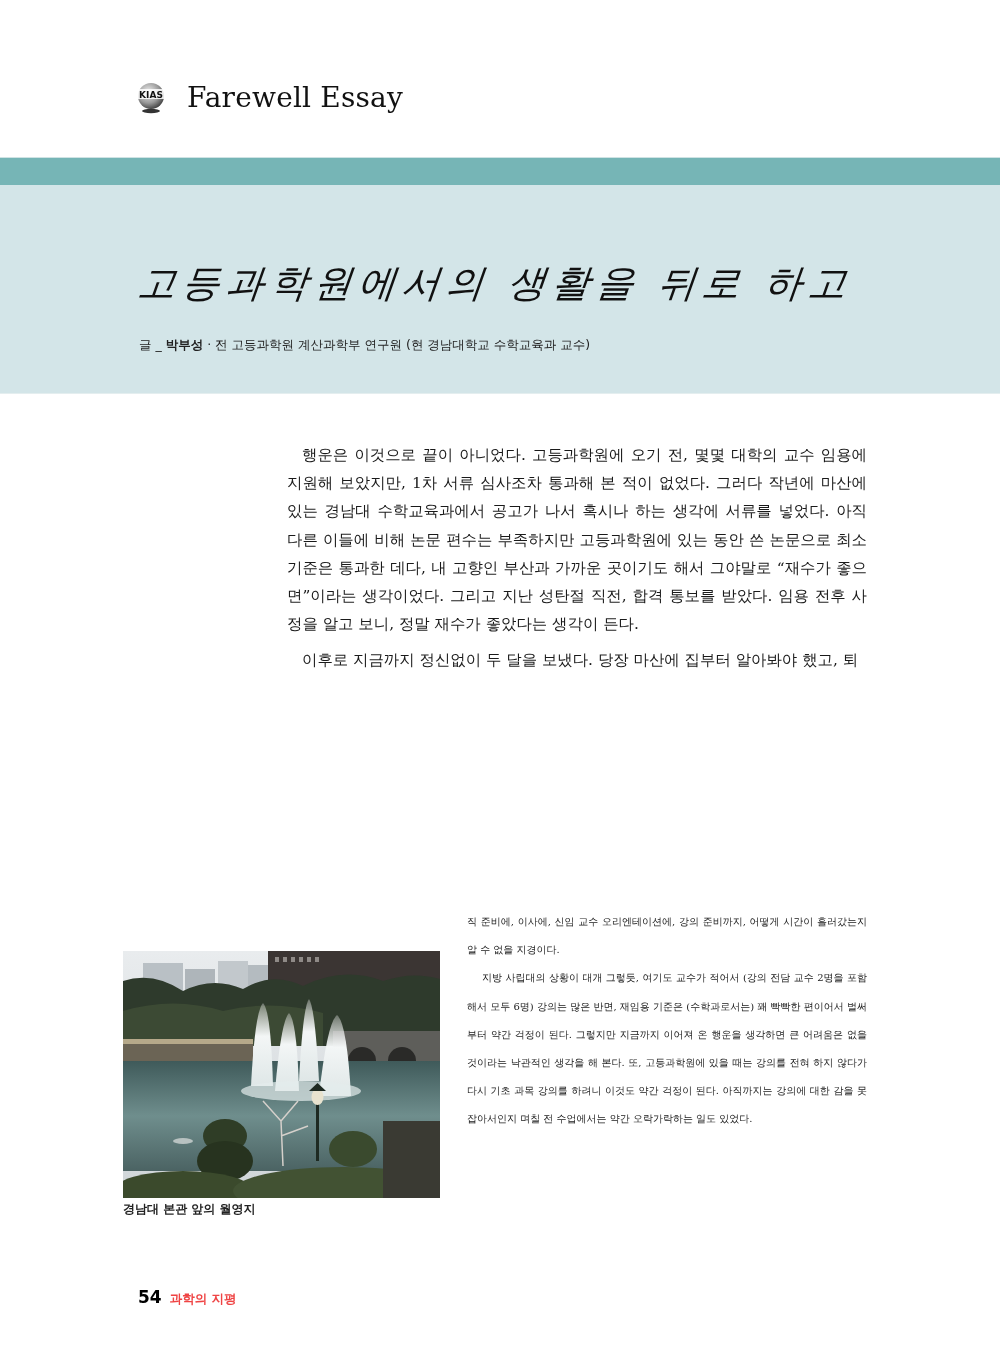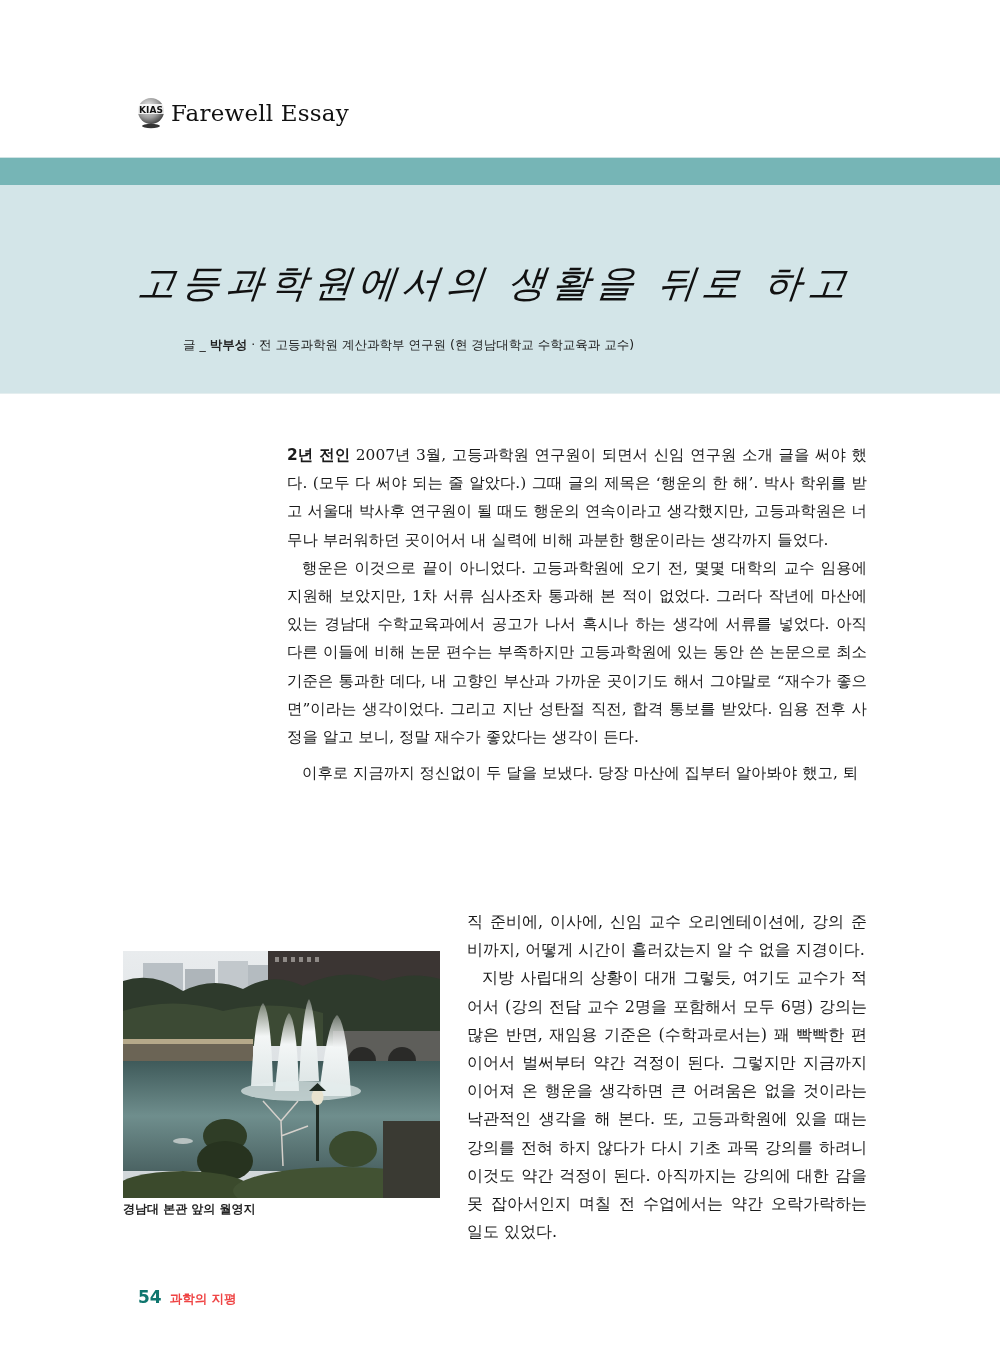--- a/index.html
+++ b/index.html
@@ -3,79 +3,79 @@
   <meta charset="utf-8">
   <style>
     html, body { margin: 0; padding: 0; }
     body {
       width: 1000px; height: 1365px; position: relative; overflow: hidden;
       background: #ffffff;
       font-family: "DejaVu Serif", "Liberation Serif", serif;
       color: #1c1c1c;
     }
     .header {
-      position: absolute; left: 135px; top: 96px; height: 34px;
-      display: flex; align-items: center; gap: 4px;
+      position: absolute; left: 135px; top: 81px; height: 34px;
+      display: flex; align-items: center; gap: 20px;
     }
     .logo { width: 32px; height: 34px; position: relative; }
     .logo svg { display: block; }
     .section-label {
-      font-family: "DejaVu Serif", serif; font-size: 23px; color: #111;
+      font-family: "DejaVu Serif", serif; font-size: 28px; color: #111;
       letter-spacing: 0.2px; line-height: 34px;
     }
     .teal-band {
       position: absolute; left: 0; top: 157px; width: 1000px; height: 27px;
       background: #76b5b6;
       border-top: 1px solid #cfe3e4; border-bottom: 1px solid #cfe3e4;
     }
     .title-panel {
       position: absolute; left: 0; top: 185px; width: 1000px; height: 208px;
       background: #d3e5e8;
       border-bottom: 1px solid #e4eeef;
     }
     .essay-title {
       position: absolute; left: 138px; top: 258px;
       font-family: "DejaVu Sans", sans-serif; font-size: 38px; font-weight: 300;
       letter-spacing: 6px; color: #111; transform: skewX(-6deg);
       font-style: italic;
     }
     .byline {
       position: absolute; left: 139px; top: 337px;
-      font-family: "DejaVu Sans", sans-serif; font-size: 12.5px; color: #222; margin-left: 44px;
+      font-family: "DejaVu Sans", sans-serif; font-size: 12.5px; color: #222;
     }
     .byline b { font-weight: bold; }
     .body-text {
       position: absolute; left: 287px; top: 441px; width: 580px;
       font-size: 15.4px; line-height: 28.2px; color: #1a1a1a;
       text-align: justify;
     }
     .body-text p { margin: 0; text-indent: 15px; }
     .body-text p.first { text-indent: 0; }
     .lead { font-family: "DejaVu Sans", sans-serif; font-weight: bold; }
     .narrow-col {
       position: absolute; left: 467px; top: 908px; width: 400px;
-      font-size: 16px; line-height: 28.2px; color: #1a1a1a;
+      font-size: 10px; line-height: 28.2px; color: #1a1a1a;
       text-align: justify;
     }
     .narrow-col p { margin: 0; }
     .narrow-col p.indent { text-indent: 15px; }
     .photo {
       position: absolute; left: 123px; top: 951px; width: 317px; height: 247px;
       overflow: hidden; background: #4a5a55;
     }
     .caption {
       position: absolute; left: 123px; top: 1201px;
       font-family: "DejaVu Sans", sans-serif; font-size: 12px; font-weight: bold; color: #222;
     }
     .footer {
       position: absolute; left: 138px; top: 1287px;
       display: flex; align-items: baseline; gap: 8px;
       font-family: "DejaVu Sans", sans-serif;
     }
-    .page-num { font-size: 17px; font-weight: bold; color: #0f766e; }
+    .page-num { font-size: 17px; font-weight: bold; color: #000000; }
     .mag-name { font-size: 12.5px; font-weight: bold; color: #ef4444; }
   </style>
 </head>
 <body>
 
 <div class="header">
   <div class="logo">
     <svg width="32" height="34" viewBox="0 0 32 34">
       <defs>
         <radialGradient id="g" cx="40%" cy="35%" r="70%">
@@ -96,21 +96,20 @@
 <div class="teal-band"></div>
 <div class="title-panel"></div>
 
 <h1 class="essay-title" style="margin:0;">고등과학원에서의 생활을 뒤로 하고</h1>
 
 <div class="byline">
   <span>글 _ </span><b>박부성</b><span> · 전 고등과학원 계산과학부 연구원 (현 경남대학교 수학교육과 교수)</span>
 </div>
 
 <div class="body-text">
-  <p class="first"><span class="lead">2년 전인</span><span> 2007년 3월, 고등과학원 연구원이 되면서 신임 연구원 소개 글을 써야 했다. (모두 다 써야 되는 줄 알았다.) 그때 글의 제목은 ‘행운의 한 해’. 박사 학위를 받고 서울대 박사후 연구원이 될 때도 행운의 연속이라고 생각했지만, 고등과학원은 너무나 부러워하던 곳이어서 내 실력에 비해 과분한 행운이라는 생각까지 들었다.</span></p>
   <p>행운은 이것으로 끝이 아니었다. 고등과학원에 오기 전, 몇몇 대학의 교수 임용에 지원해 보았지만, 1차 서류 심사조차 통과해 본 적이 없었다. 그러다 작년에 마산에 있는 경남대 수학교육과에서 공고가 나서 혹시나 하는 생각에 서류를 넣었다. 아직 다른 이들에 비해 논문 편수는 부족하지만 고등과학원에 있는 동안 쓴 논문으로 최소 기준은 통과한 데다, 내 고향인 부산과 가까운 곳이기도 해서 그야말로 “재수가 좋으면”이라는 생각이었다. 그리고 지난 성탄절 직전, 합격 통보를 받았다. 임용 전후 사정을 알고 보니, 정말 재수가 좋았다는 생각이 든다.</p>
   <p style="text-align:left;margin-top:8px;">이후로 지금까지 정신없이 두 달을 보냈다. 당장 마산에 집부터 알아봐야 했고, 퇴</p>
 </div>
 
 <div class="narrow-col">
   <p>직 준비에, 이사에, 신임 교수 오리엔테이션에, 강의 준비까지, 어떻게 시간이 흘러갔는지 알 수 없을 지경이다.</p>
   <p class="indent">지방 사립대의 상황이 대개 그렇듯, 여기도 교수가 적어서 (강의 전담 교수 2명을 포함해서 모두 6명) 강의는 많은 반면, 재임용 기준은 (수학과로서는) 꽤 빡빡한 편이어서 벌써부터 약간 걱정이 된다. 그렇지만 지금까지 이어져 온 행운을 생각하면 큰 어려움은 없을 것이라는 낙관적인 생각을 해 본다. 또, 고등과학원에 있을 때는 강의를 전혀 하지 않다가 다시 기초 과목 강의를 하려니 이것도 약간 걱정이 된다. 아직까지는 강의에 대한 감을 못 잡아서인지 며칠 전 수업에서는 약간 오락가락하는 일도 있었다.</p>
 </div>
 
 <div class="photo">

